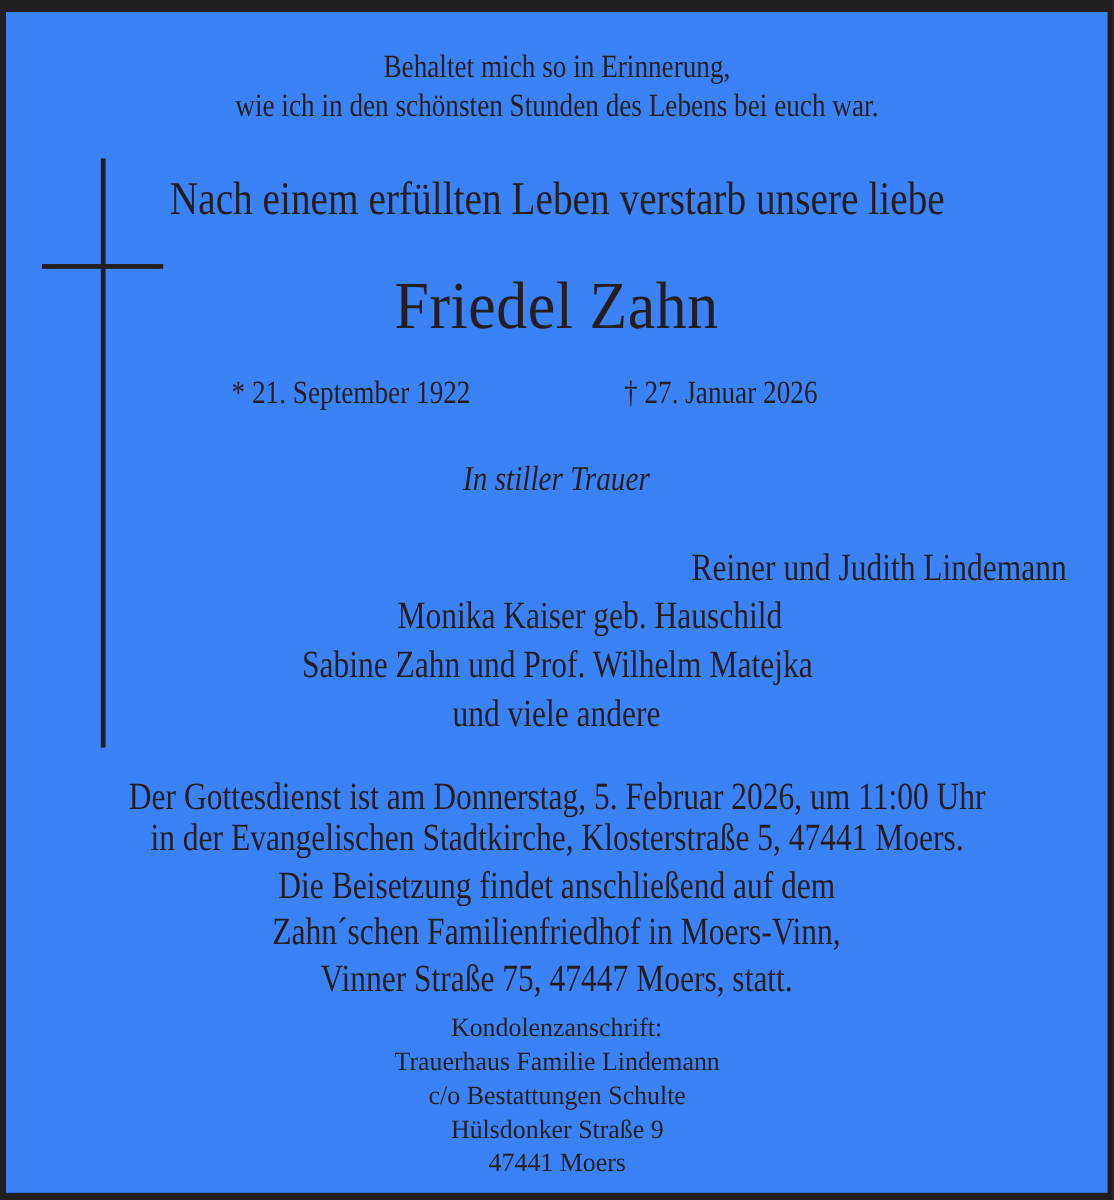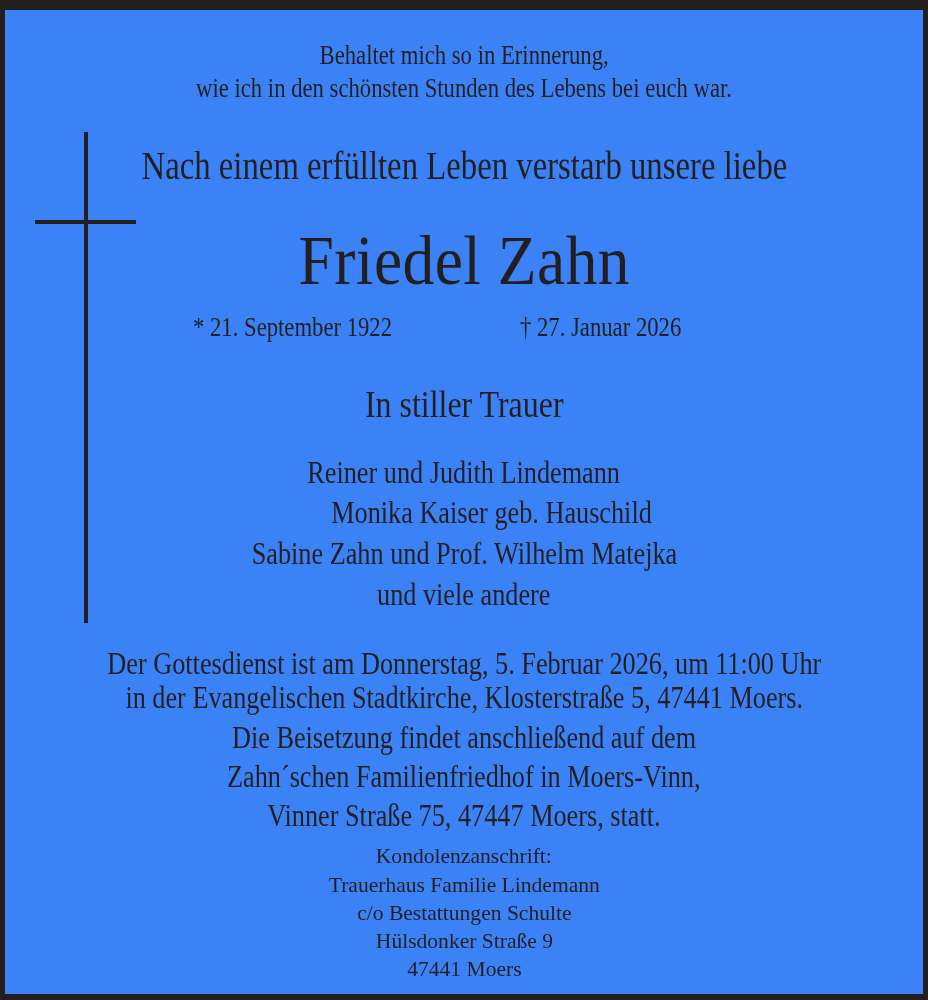--- a/index.html
+++ b/index.html
@@ -48,28 +48,28 @@
       line-height: 1;
     }
     .line span {
       display: inline-block;
       transform-origin: center center;
     }
     .quote { font-size: 27px; }
     .quote span { transform: scaleX(0.84); }
     .intro { font-size: 39px; }
     .intro span { transform: scaleX(0.84); }
-    .name { font-size: 69px; letter-spacing: 0.5px; }
+    .name { font-size: 56px; letter-spacing: 0.5px; }
     .name span { transform: scaleX(0.92); }
     .dates {
       font-size: 27px;
     }
     .dates .birth { position: absolute; left: 188px; transform: scaleX(0.84); transform-origin: left center; }
     .dates .death { position: absolute; left: 515px; transform: scaleX(0.84); transform-origin: left center; }
-    .mourning { font-size: 38px; }
+    .mourning { font-size: 29px; font-style: italic; }
     .mourning span { transform: scaleX(0.84); }
     .family { font-size: 32px; }
     .family span { transform: scaleX(0.82); }
     .service { font-size: 32px; text-align: center; }
     .service span { transform: scaleX(0.82); }
     .condolence { font-size: 22px; }
     .condolence span { transform: scaleX(0.98); }
   </style>
 </head>
 <body>
@@ -91,21 +91,21 @@
   <div class="line name" style="top:217px;"><span>Friedel Zahn</span></div>
 
   <div class="line dates" style="top:304px;">
     <span class="birth">* 21. September 1922</span>
     <span class="death">† 27. Januar 2026</span>
   </div>
 
   <div class="line mourning" style="top:375px;"><span>In stiller Trauer</span></div>
 
   <div>
-    <div class="line family" style="top:446px;"><span>Reiner und Judith Lindemann</span></div>
+    <div class="line family" style="top:446px;text-align:right;"><span>Reiner und Judith Lindemann</span></div>
     <div class="line family" style="top:486px;padding-left:28px;"><span>Monika Kaiser geb. Hauschild</span></div>
     <div class="line family" style="top:527px;text-decoration:underline;"><span>Sabine Zahn und Prof. Wilhelm Matejka</span></div>
     <div class="line family" style="top:568px;"><span>und viele andere</span></div>
   </div>
 
   <div>
     <div class="line service" style="top:637px;"><span>Der Gottesdienst ist am Donnerstag, 5. Februar 2026, um 11:00 Uhr</span></div>
     <div class="line service" style="top:671px;"><span>in der Evangelischen Stadtkirche, Klosterstraße 5, 47441 Moers.</span></div>
   </div>
 

